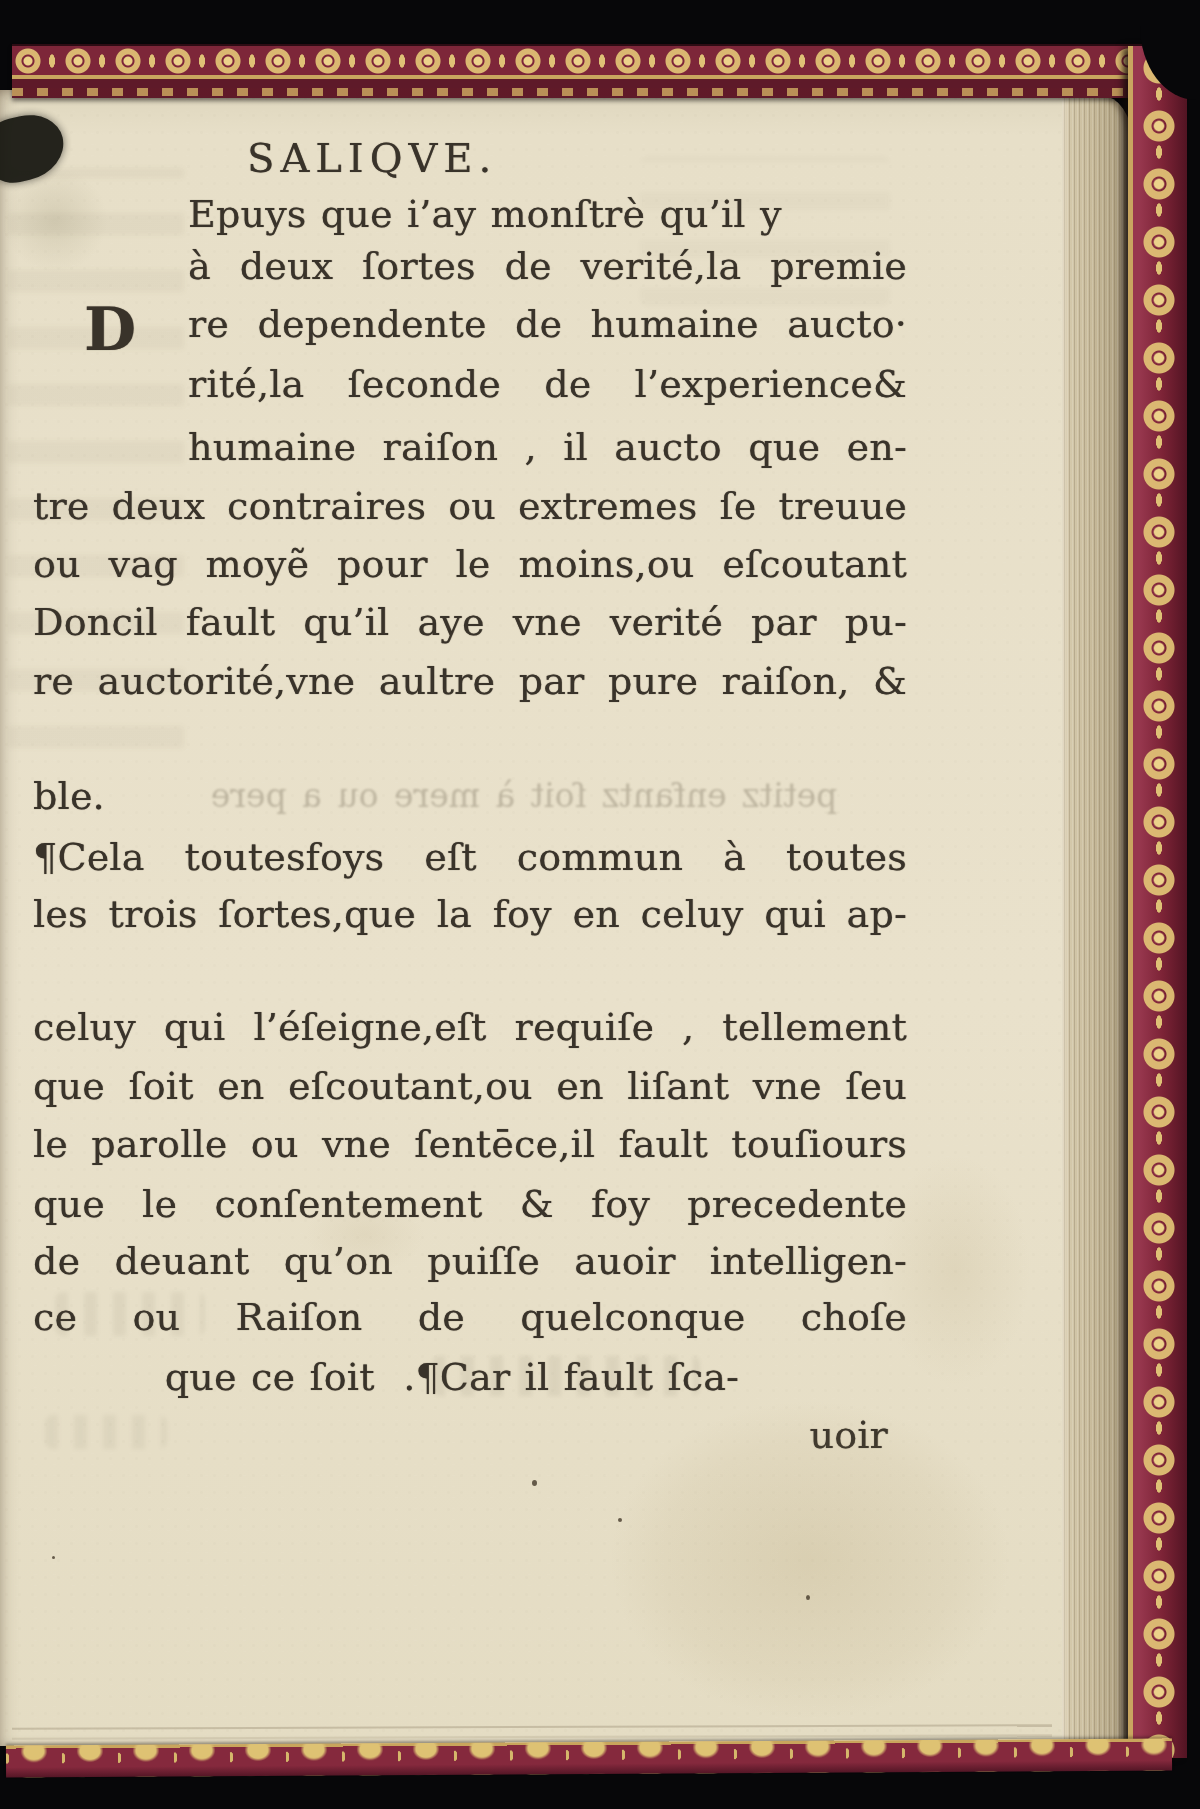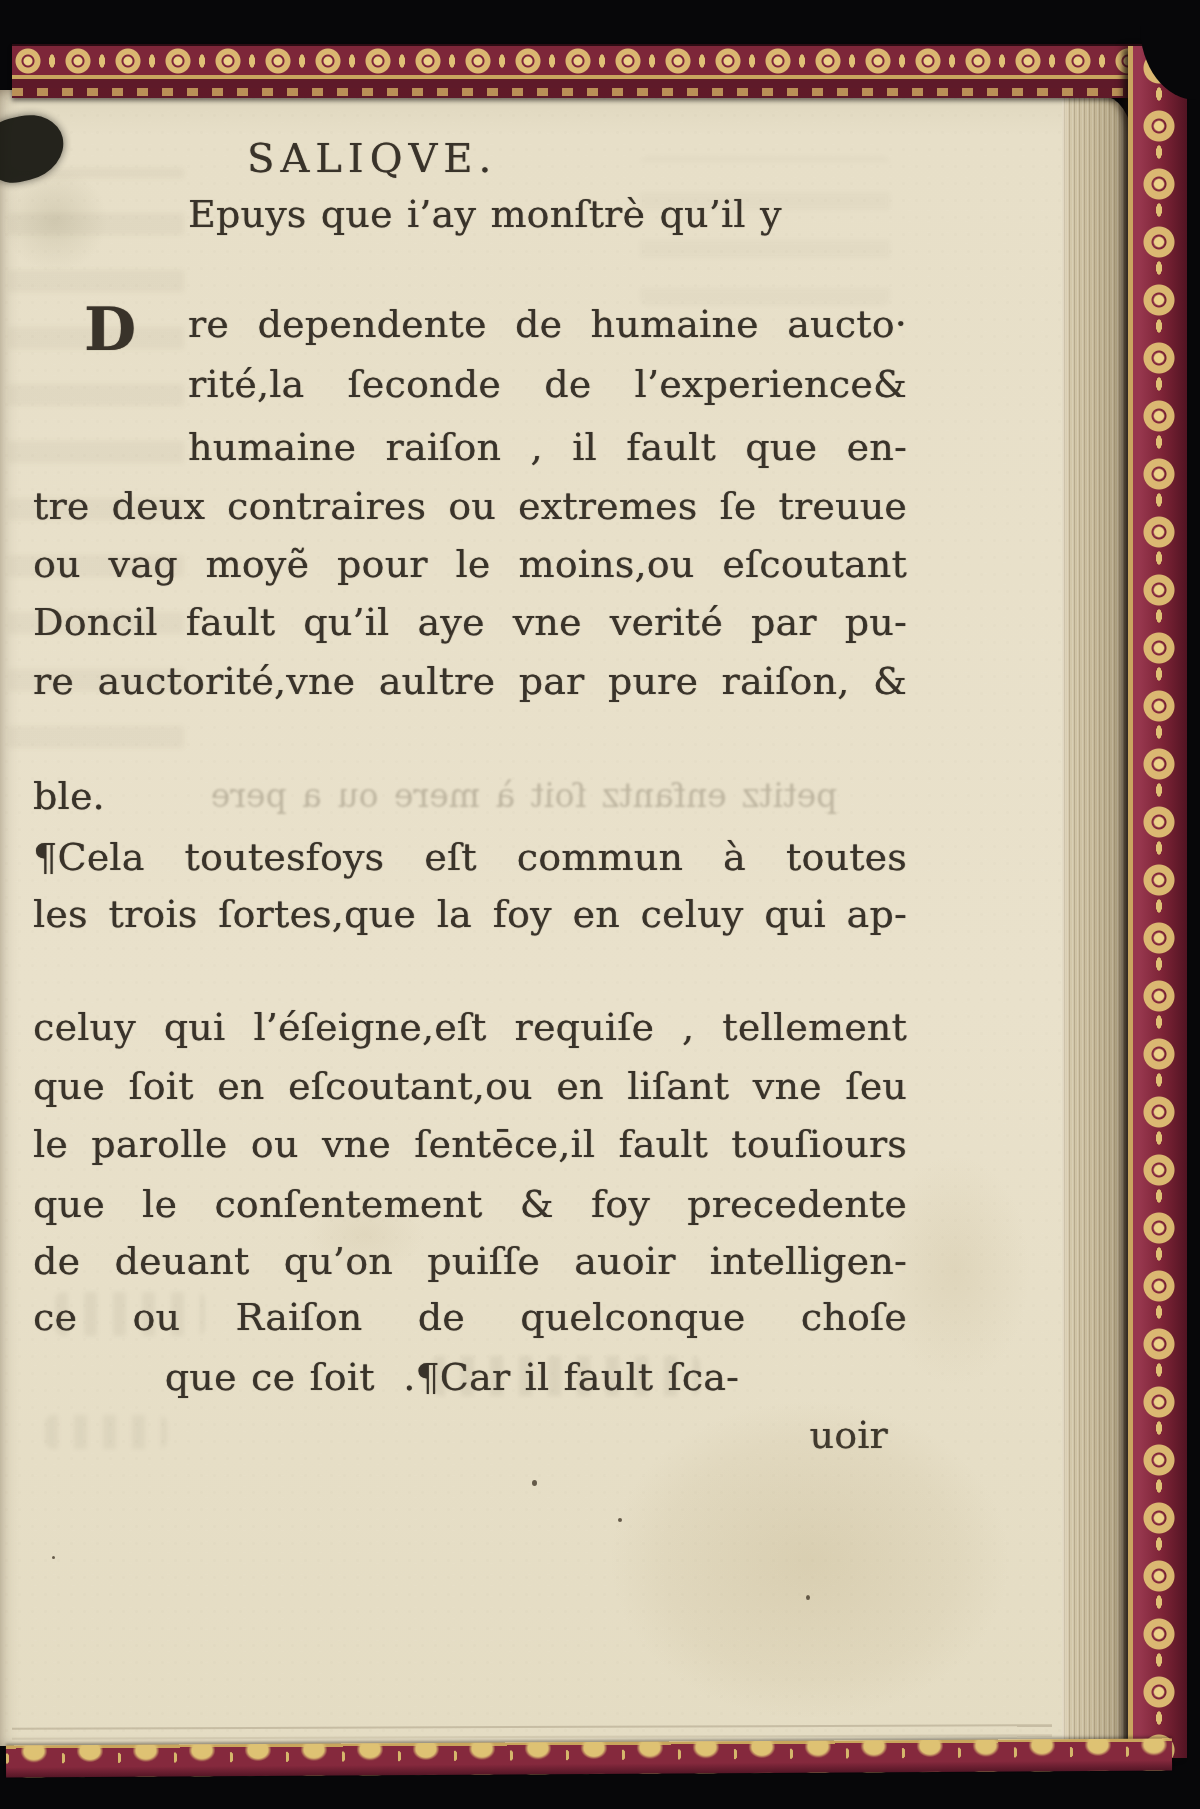--- a/index.html
+++ b/index.html
@@ -123,23 +123,24 @@
   <div class="page">
     <div class="page-texture"></div>
     <div class="ghost-col"></div>
     <div class="smudge smudge-d"></div>
 
     <div class="running-title ink">SALIQVE.</div>
 
     <div class="dropcap ink">D</div>
 
     <div class="ln ind ink" style="top:102px">Epuys que i’ay monſtrè qu’il y</div>
+    <div class="ln ind j ink" style="top:154px">à deux ſortes de verité,la premie</div>
     <div class="ln ind j ink" style="top:212px">re dependente de humaine aucto·</div>
     <div class="ln ind j ink" style="top:272px">rité,la ſeconde de l’experience&amp;</div>
-    <div class="ln ind j ink" style="top:335px">humaine raiſon , il fault que en-</div>
+    <div class="ln ind j ink" style="top:335px">humaine raiſon , il aucto que en-</div>
     <div class="ln j ink" style="top:394px">tre deux contraires ou extremes ſe treuue</div>
     <div class="ln j ink" style="top:452px">ou vag moyẽ pour le moins,ou eſcoutant</div>
     <div class="ln j ink" style="top:510px">Doncil fault qu’il aye vne verité par pu-</div>
     <div class="ln j ink" style="top:569px">re auctorité,vne aultre par pure raiſon, &amp;</div>
     <div class="ln ink" style="top:684px">ble.</div>
 
     <div class="ghost-line">petitz enfantz ſoit à mere ou a pere</div>
 
     <div class="ln j ink" style="top:745px">¶Cela toutesfoys eſt commun à toutes</div>
     <div class="ln j ink" style="top:802px">les trois ſortes,que la foy en celuy qui ap-</div>

